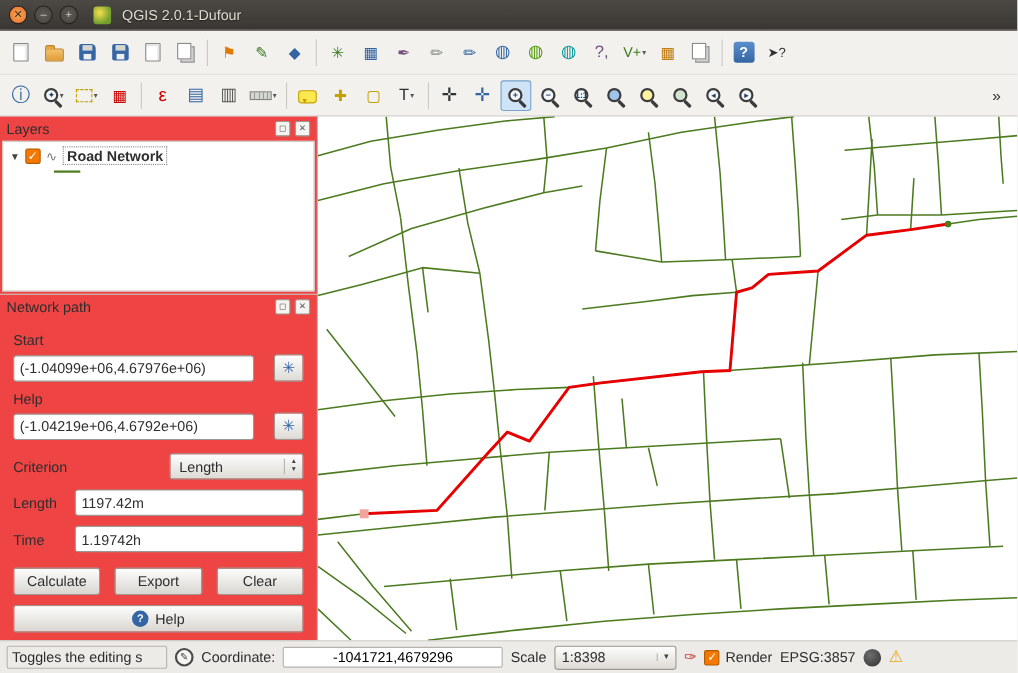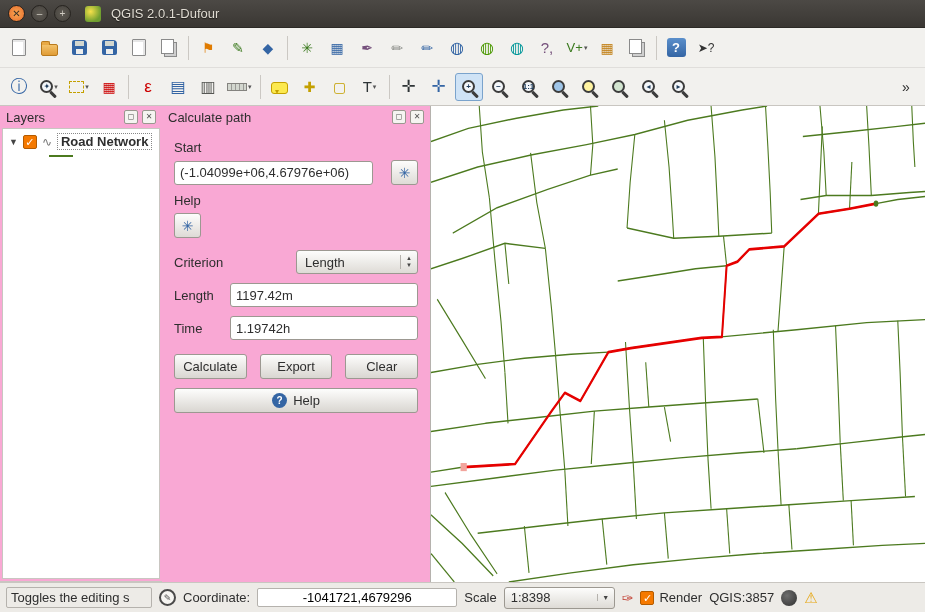--- a/index.html
+++ b/index.html
@@ -38,21 +38,21 @@
   .icon-bubble { width:17px; height:12px; background:#fce94f; border:1px solid #c4a000; border-radius:3px; position:relative; margin-top:2px; }
   .icon-bubble::after { content:""; position:absolute; bottom:-5px; left:3px; border:4px solid transparent; border-top-color:#c4a000; border-left-width:2px; border-right-width:2px; }
   .icon-dashed { width:15px; height:12px; border:1px dashed #c4a000; }
   .icon-ruler { width:20px; height:8px; background:repeating-linear-gradient(90deg,#d3d7cf 0 3px,#9a9a96 3px 4px); border:1px solid #84837f; }
   .icon-mag { position:relative; width:13px; height:13px; border:2px solid #3c3c3c; border-radius:50%; display:inline-block; background:#f4f7fa; }
   .icon-mag::after { content:""; position:absolute; right:-6px; bottom:-5px; width:8px; height:3px; background:#3c3c3c; border-radius:1px; transform:rotate(45deg); }
   .icon-mag .sign { position:absolute; top:50%; left:50%; transform:translate(-50%,-52%); font-weight:bold; font-size:8px; line-height:1; color:#1f3c5c; white-space:nowrap; }
 
   
   .main { flex:1; display:flex; min-height:0; }
-  .left-col { flex:0 0 289px; display:flex; flex-direction:row; border-right:1px solid #b5b2ad; background:#f9a8d4; }
+  .left-col { flex:0 0 289px; display:flex; flex-direction:column; border-right:1px solid #b5b2ad; background:#ef4444; }
   .panel-header { height:22px; flex:0 0 22px; display:flex; align-items:center; padding:0 6px; gap:4px; }
   .panel-title { color:#2e2e2e; }
   .panel-spacer { flex:1; }
   .panel-btn { width:14px; height:14px; border:1px solid #9a978f; border-radius:2px; background:#f5f4f1; font-size:8px; line-height:12px; text-align:center; color:#555; }
   .layers-panel { flex:0 0 162px; display:flex; flex-direction:column; border-bottom:1px solid #c9c6c1; }
   .layers-tree { flex:1; background:#fff; border:1px solid #c9c6c1; margin:0 2px 2px 2px; overflow:hidden; }
   .layer-row { display:flex; align-items:center; gap:5px; padding:4px 0 0 6px; }
   .tree-arrow { font-size:9px; color:#444; }
   .cbx { width:14px; height:14px; background:#f57900; border:1px solid #b35b00; border-radius:2px; color:#fff; font-size:11px; line-height:12px; text-align:center; }
   .layer-sym { color:#777; font-size:12px; }
@@ -293,35 +293,36 @@
             <span class="layer-name">Road Network</span>
           </div>
           <div class="swatch-row">
             <div class="swatch-line"></div>
           </div>
         </div>
       </div>
 
       <div class="sp-panel">
         <div class="panel-header">
-          <span class="panel-title">Calculate path</span>
+          <span class="panel-title">Network path</span>
           <span class="panel-spacer"></span>
           <span class="panel-btn">◻</span>
           <span class="panel-btn">✕</span>
         </div>
         <div class="sp-content">
           <div class="sp-label">Start</div>
           <div class="sp-row">
             <input class="sp-input" value="(-1.04099e+06,4.67976e+06)" style="">
             <div class="cap-btn">
                 <span>✳</span>
               </div>
           </div>
           <div class="sp-label">Help</div>
           <div class="sp-row">
+            <input class="sp-input" value="(-1.04219e+06,4.6792e+06)" style="">
             <div class="cap-btn">
                 <span>✳</span>
               </div>
           </div>
           <div class="criterion-row">
             <span>Criterion</span>
             <div class="combo">
               <span class="combo-value">Length</span>
               <span class="combo-arrows">
                   <span>▲</span>
@@ -437,18 +438,18 @@
       <span class="combo-value">1:8398</span>
       <span class="combo-arrows">
           <span>▼</span>
         </span>
     </div>
     <span class="pen-ico">✑</span>
     <div class="render-wrap">
       <span class="cbx">✓</span>
       <span>Render</span>
     </div>
-    <span class="crs-text">QGIS:3857</span>
+    <span class="crs-text">EPSG:3857</span>
     <div class="crs-ico"></div>
     <span class="warn-ico">⚠</span>
   </div>
 
 </div>
 
 </body></html>

